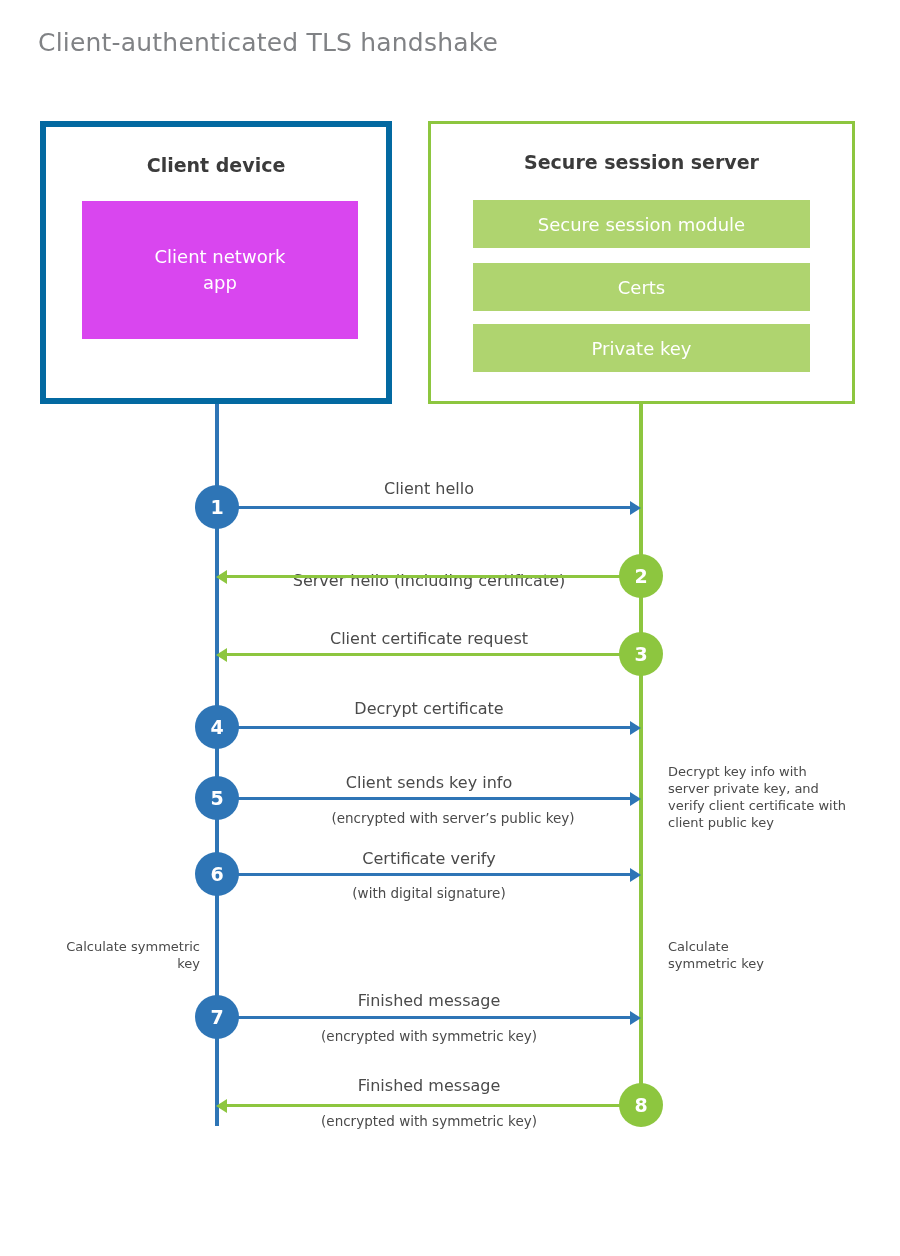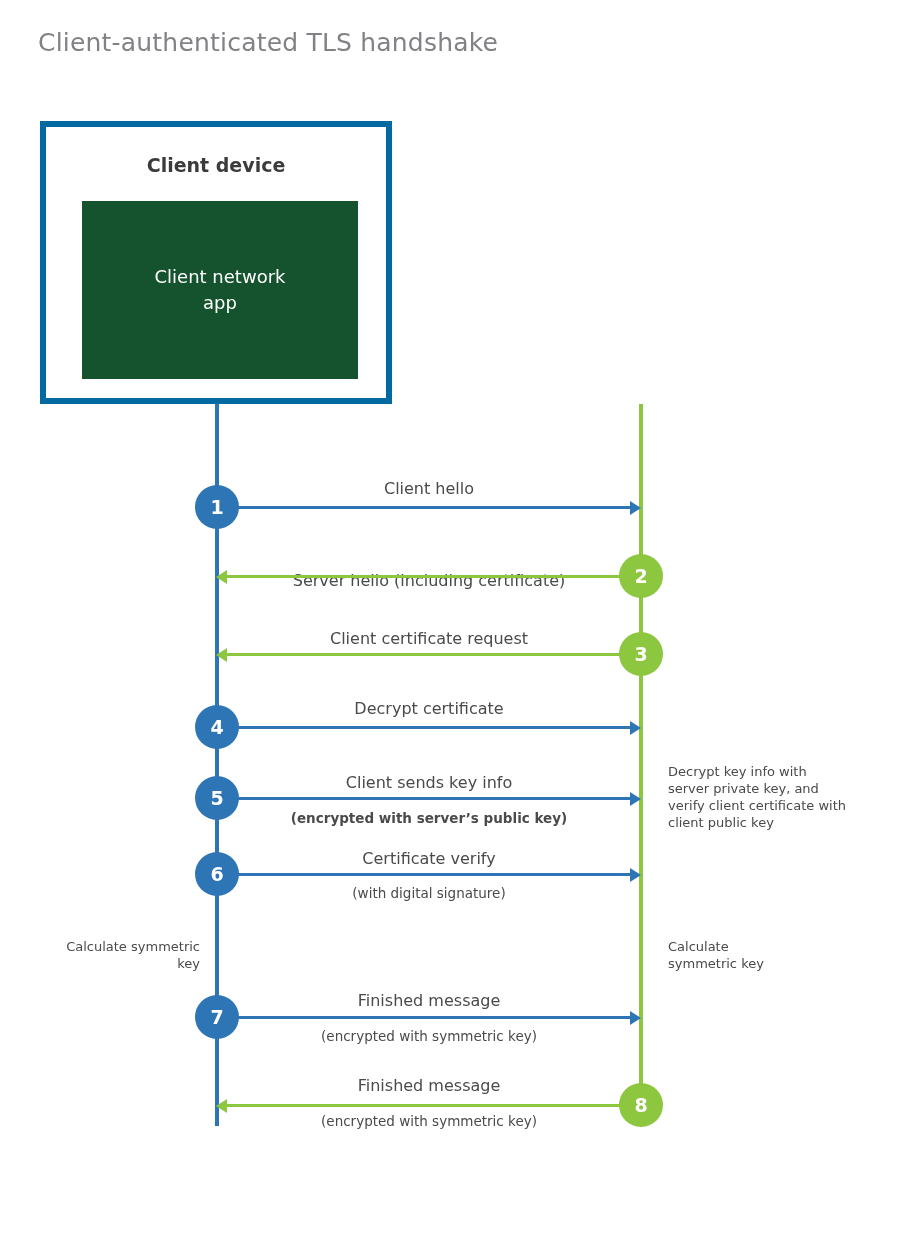--- a/index.html
+++ b/index.html
@@ -60,22 +60,22 @@
     font-weight: bold;
     color: #3b3b3b;
   }
 
   
   .client-app {
     position: absolute;
     left: 36px;
     top: 74px;
     width: 276px;
-    height: 178px;
-    background: #14532d;
+    height: 138px;
+    background: #d946ef;
     color: #ffffff;
     font-size: 18px;
     line-height: 26px;
     display: flex;
     align-items: center;
     justify-content: center;
     text-align: center;
   }
   .server-bar {
     position: absolute;
@@ -192,20 +192,26 @@
 <div id="canvas">
 
   <div class="page-title">Client-authenticated TLS handshake</div>
 
   <div class="party-box client">
     <div class="party-title">Client device</div>
     <div class="client-app" style="white-space: pre-line;">Client network
 app</div>
   </div>
 
+  <div class="party-box server">
+    <div class="party-title">Secure session server</div>
+    <div class="server-bar b0">Secure session module</div>
+    <div class="server-bar b1">Certs</div>
+    <div class="server-bar b2">Private key</div>
+  </div>
 
   <div class="lifeline client-line"></div>
   <div class="lifeline server-line"></div>
 
   <div class="msg-label" style="left:429px; top:479px;">Client hello</div>
   <div class="msg-line to-right" style="left:217px; top:506px; width:414px;"></div>
   <div class="arrow-head right" style="left:630px; top:501px;"></div>
   <div class="step-circle blue" style="left:195px; top:485px;">1</div>
 
   <div class="msg-label" style="left:429px; top:550px;margin-top:21px;">Server hello (including certificate)</div>
@@ -219,21 +225,21 @@
   <div class="step-circle green" style="left:619px; top:632px;">3</div>
 
   <div class="msg-label" style="left:429px; top:699px;">Decrypt certificate</div>
   <div class="msg-line to-right" style="left:217px; top:726px; width:414px;"></div>
   <div class="arrow-head right" style="left:630px; top:721px;"></div>
   <div class="step-circle blue" style="left:195px; top:705px;">4</div>
 
   <div class="msg-label" style="left:429px; top:773px;">Client sends key info</div>
   <div class="msg-line to-right" style="left:217px; top:797px; width:414px;"></div>
   <div class="arrow-head right" style="left:630px; top:792px;"></div>
-  <div class="msg-sublabel" style="left:429px; top:810px;font-weight:bold;">(encrypted with server’s public key)</div>
+  <div class="msg-sublabel" style="left:453px; top:810px;">(encrypted with server’s public key)</div>
   <div class="step-circle blue" style="left:195px; top:776px;">5</div>
 
   <div class="msg-label" style="left:429px; top:849px;text-align:right;">Certificate verify</div>
   <div class="msg-line to-right" style="left:217px; top:873px; width:414px;"></div>
   <div class="arrow-head right" style="left:630px; top:868px;"></div>
   <div class="msg-sublabel" style="left:429px; top:885px;">(with digital signature)</div>
   <div class="step-circle blue" style="left:195px; top:852px;">6</div>
 
   <div class="msg-label" style="left:429px; top:991px;">Finished message</div>
   <div class="msg-line to-right" style="left:217px; top:1016px; width:414px;"></div>

